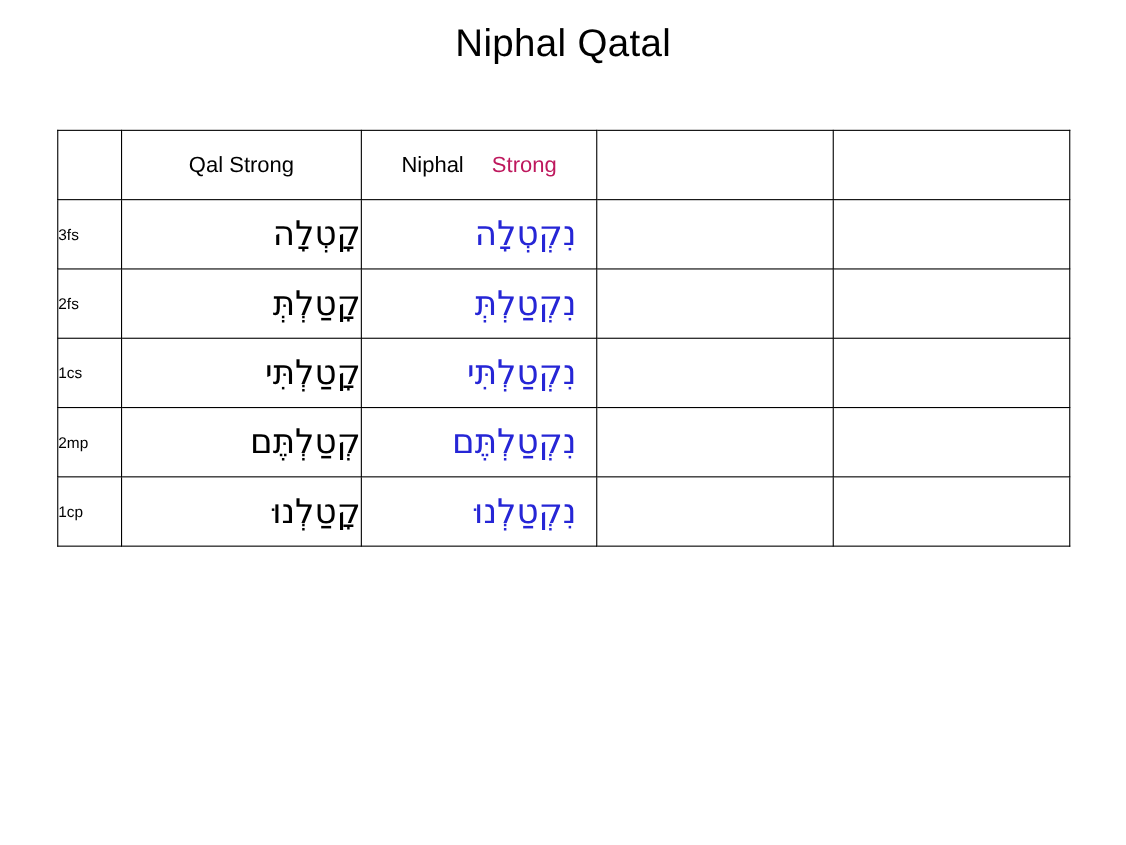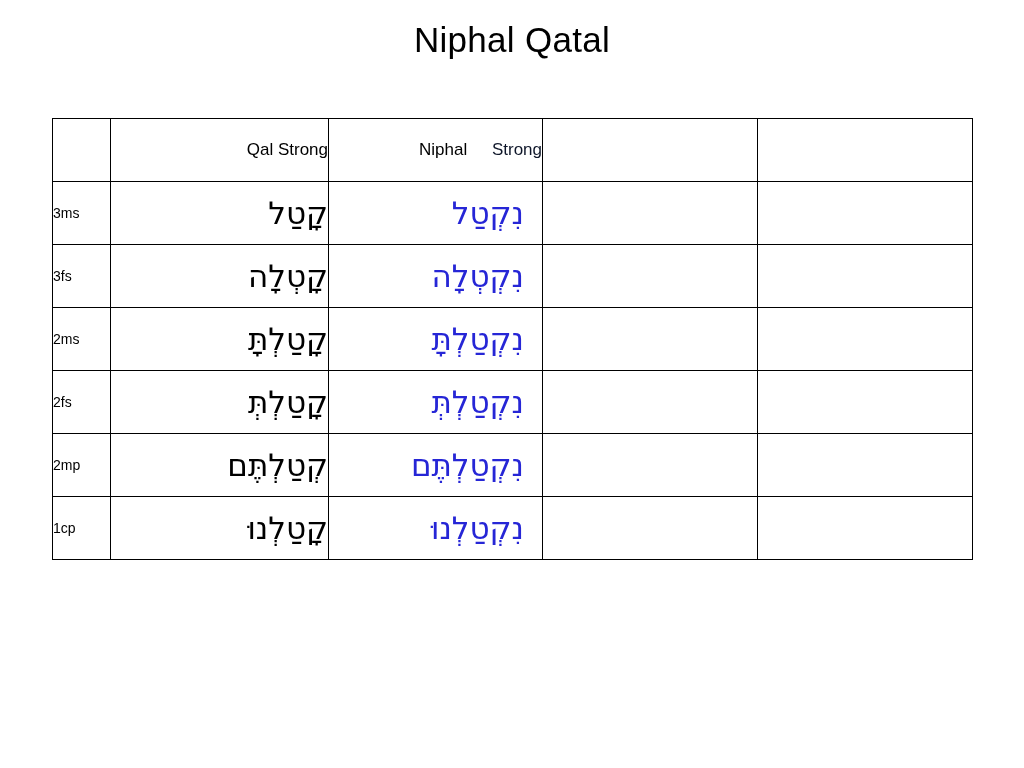--- a/index.html
+++ b/index.html
@@ -49,28 +49,28 @@
   col.c-qal    { width: 218px; }
   col.c-niphal { width: 214px; }
   col.c-blank1 { width: 215px; }
   col.c-blank2 { width: 215px; }
 
   
   tr.header-row td {
     height: 62px;
   }
   .hdr-label {
-    text-align: right;
+    text-align: center;
     padding-right: 12px;
-    font-size: 17px;
+    font-size: 20px;
     color: #000000;
     line-height: 1.2;
   }
   .hdr-label .strong-blue {
-    color: #0f172a;
+    color: #be185d;
     margin-left: 20px;
   }
 
   
   tr.data-row td {
     height: 62px;
   }
   .person-cell {
     font-size: 14px;
     padding-left: 10px;
@@ -113,52 +113,45 @@
       </colgroup>
       <tbody>
         <tr class="header-row">
           <td class="person-cell"></td>
           <td class="hdr-label">Qal Strong</td>
           <td class="hdr-label"><span>Niphal </span><span class="strong-blue">Strong</span></td>
           <td class="blank-cell"></td>
           <td class="blank-cell"></td>
         </tr>
 
-        <tr class="data-row">
-          <td class="person-cell">3ms</td>
-          <td class="hebrew-cell qal">קָטַל</td>
-          <td class="hebrew-cell niphal">נִקְטַל</td>
-          <td class="blank-cell"></td>
-          <td class="blank-cell"></td>
-        </tr>
 
         <tr class="data-row">
           <td class="person-cell">3fs</td>
           <td class="hebrew-cell qal">קָטְלָה</td>
           <td class="hebrew-cell niphal">נִקְטְלָה</td>
           <td class="blank-cell"></td>
           <td class="blank-cell"></td>
         </tr>
 
-        <tr class="data-row">
-          <td class="person-cell">2ms</td>
-          <td class="hebrew-cell qal">קָטַלְתָּ</td>
-          <td class="hebrew-cell niphal">נִקְטַלְתָּ</td>
-          <td class="blank-cell"></td>
-          <td class="blank-cell"></td>
-        </tr>
 
         <tr class="data-row">
           <td class="person-cell">2fs</td>
           <td class="hebrew-cell qal">קָטַלְתְּ</td>
           <td class="hebrew-cell niphal">נִקְטַלְתְּ</td>
           <td class="blank-cell"></td>
           <td class="blank-cell"></td>
         </tr>
 
+        <tr class="data-row">
+          <td class="person-cell">1cs</td>
+          <td class="hebrew-cell qal">קָטַלְתִּי</td>
+          <td class="hebrew-cell niphal">נִקְטַלְתִּי</td>
+          <td class="blank-cell"></td>
+          <td class="blank-cell"></td>
+        </tr>
 
 
         <tr class="data-row">
           <td class="person-cell">2mp</td>
           <td class="hebrew-cell qal">קְטַלְתֶּם</td>
           <td class="hebrew-cell niphal">נִקְטַלְתֶּם</td>
           <td class="blank-cell"></td>
           <td class="blank-cell"></td>
         </tr>
 

